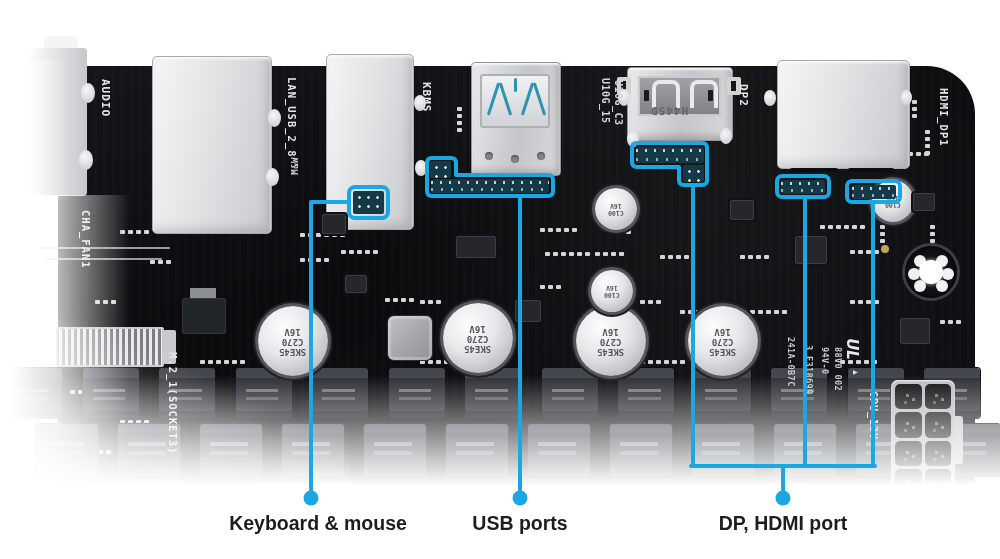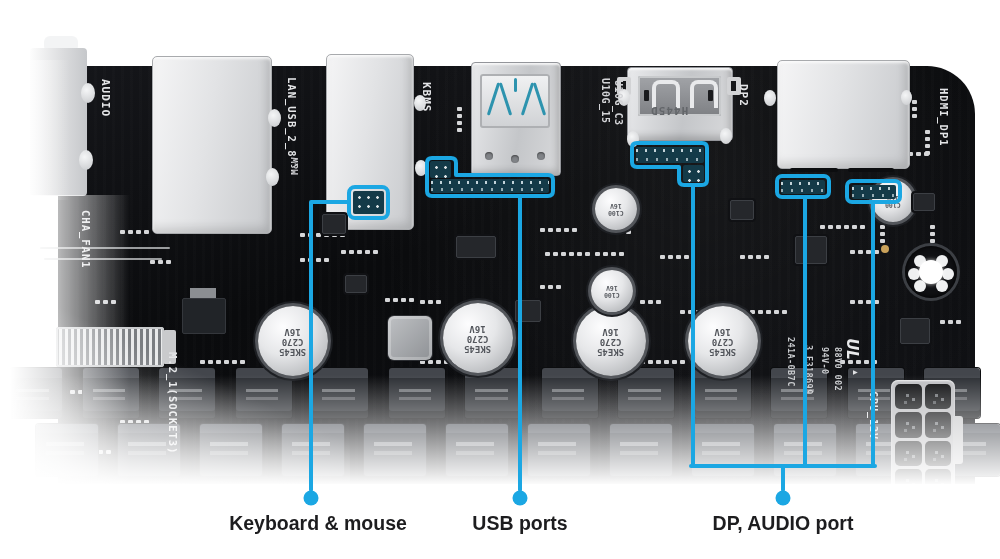--- a/index.html
+++ b/index.html
@@ -468,14 +468,14 @@
     <path class="ln" d="M873,203 V466"></path>
     <path class="ln" d="M691,466 H875"></path>
     <path class="ln" d="M783,466 V490"></path>
     <circle class="dot" cx="311" cy="498" r="7.5"></circle>
     <circle class="dot" cx="520" cy="498" r="7.5"></circle>
     <circle class="dot" cx="783" cy="498" r="7.5"></circle>
   </svg>
 
   <div class="callout-label" style="left:198px;top:512px;width:240px;">Keyboard &amp; mouse</div>
   <div class="callout-label" style="left:430px;top:512px;width:180px;">USB ports</div>
-  <div class="callout-label" style="left:673px;top:512px;width:220px;">DP, AUDIO port</div>
+  <div class="callout-label" style="left:673px;top:512px;width:220px;">DP, HDMI port</div>
 </div>
 
 </body></html>

